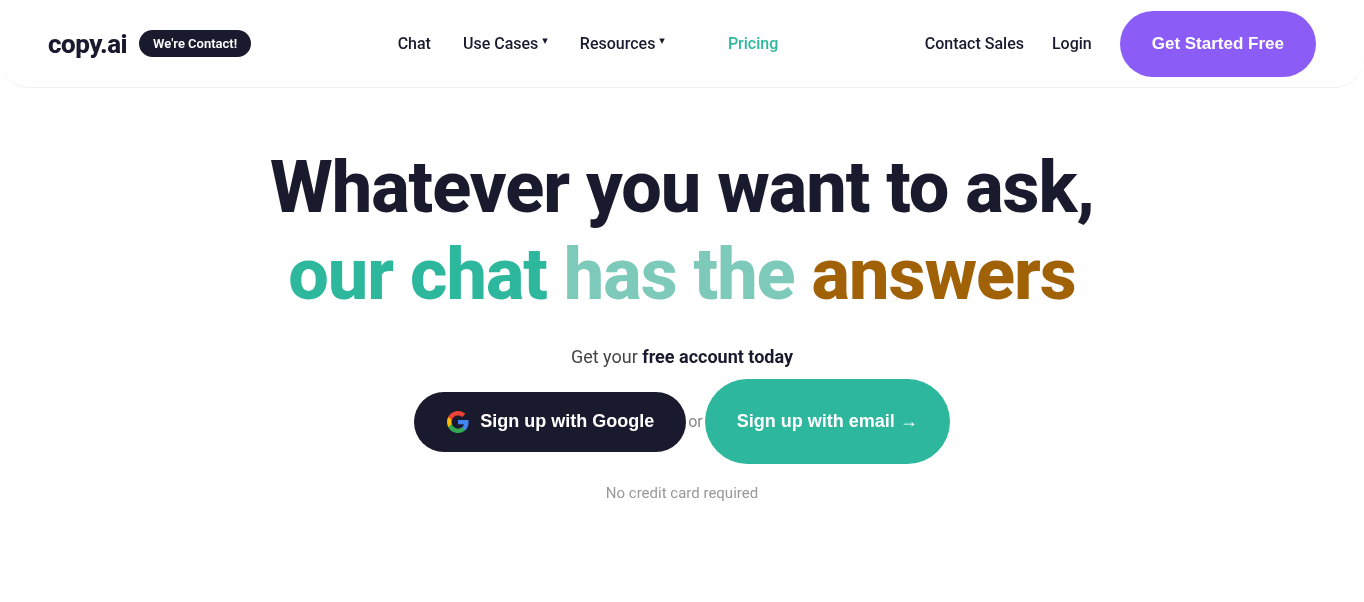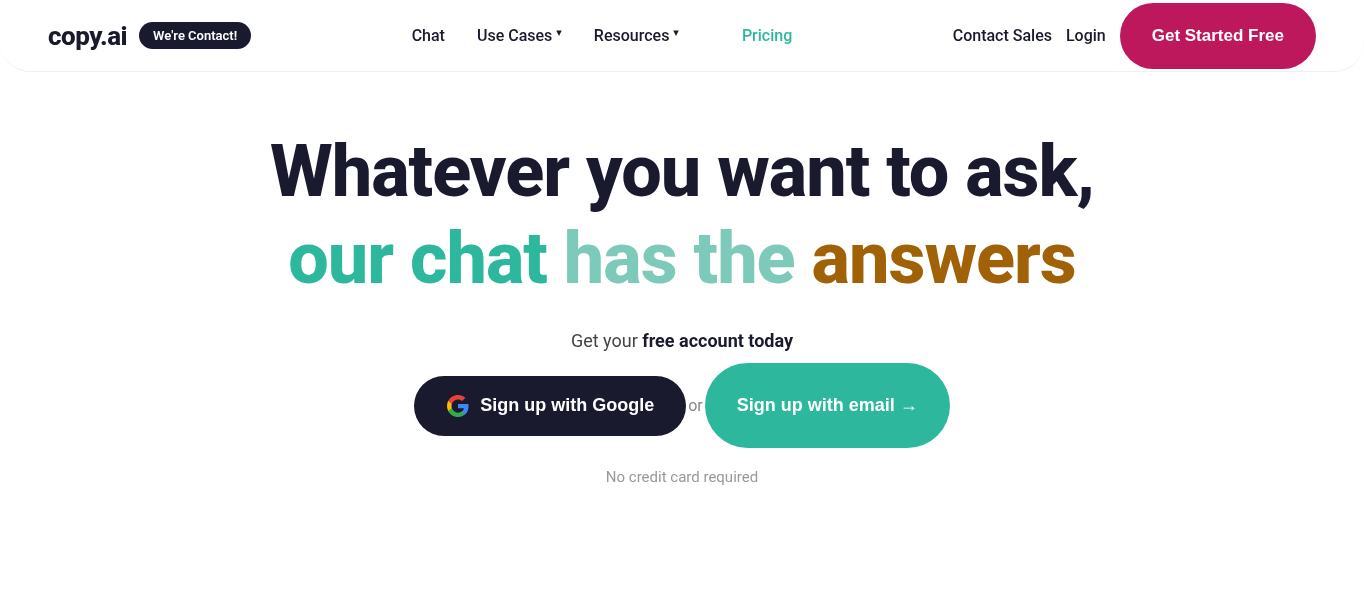--- a/index.html
+++ b/index.html
@@ -15,21 +15,21 @@
       min-height: 602px;
       overflow-x: hidden;
     }
 
     
     .navbar {
       display: flex;
       align-items: center;
       justify-content: space-between;
       padding: 0 48px;
-      height: 72px;
+      height: 88px;
       border-bottom: 1px solid #f0f0f0;
       border-radius: 30px;
     }
 
     .navbar-left {
       display: flex;
       align-items: center;
       gap: 12px;
     }
 
@@ -79,39 +79,39 @@
     }
 
     .chevron-down {
       font-size: 11px;
       color: #1a1a2e;
     }
 
     .navbar-right {
       display: flex;
       align-items: center;
-      gap: 14px;
+      gap: 28px;
     }
 
     .contact-sales {
       font-size: 16px;
       font-weight: 500;
       color: #1a1a2e;
       cursor: pointer;
     }
 
     .login-link {
       font-size: 16px;
       font-weight: 500;
       color: #1a1a2e;
       cursor: pointer;
     }
 
     .get-started-btn {
-      background: #be185d;
+      background: #8b5cf6;
       color: #ffffff;
       font-size: 17px;
       font-weight: 600;
       padding: 23px 32px;
       border-radius: 50px;
       cursor: pointer;
       border: none;
       white-space: nowrap;
     }
 

